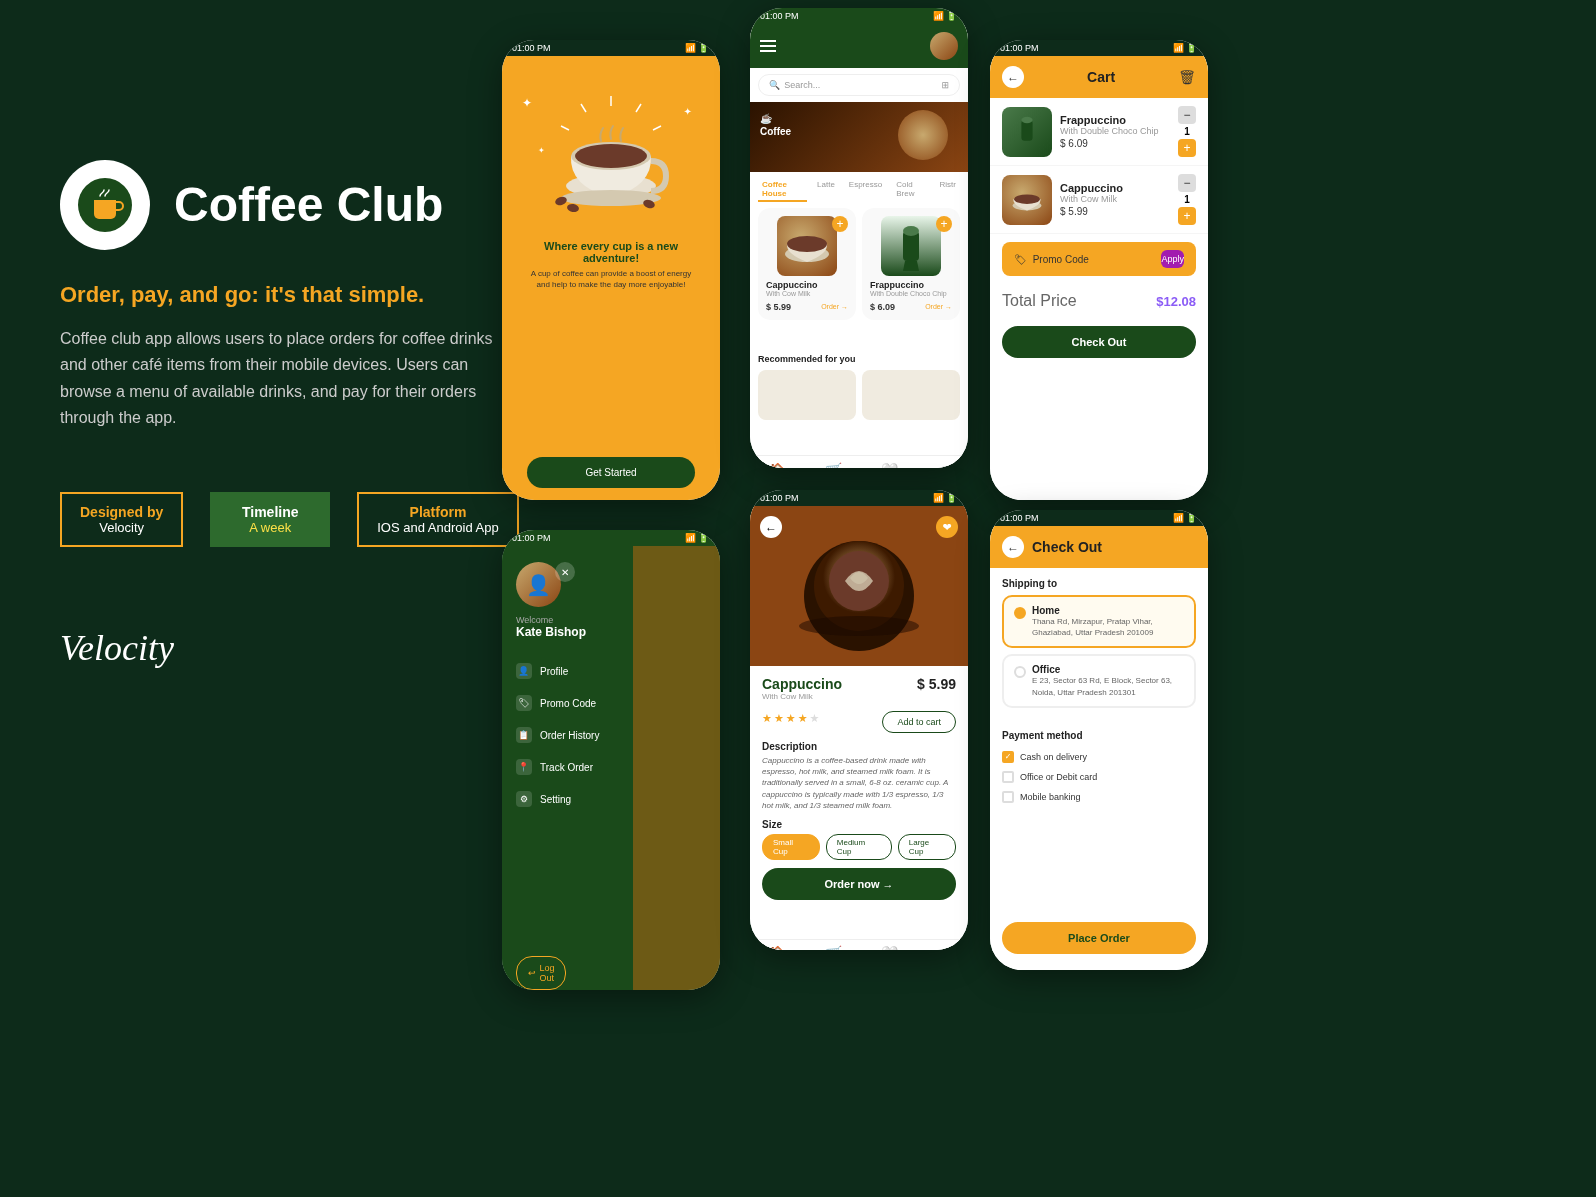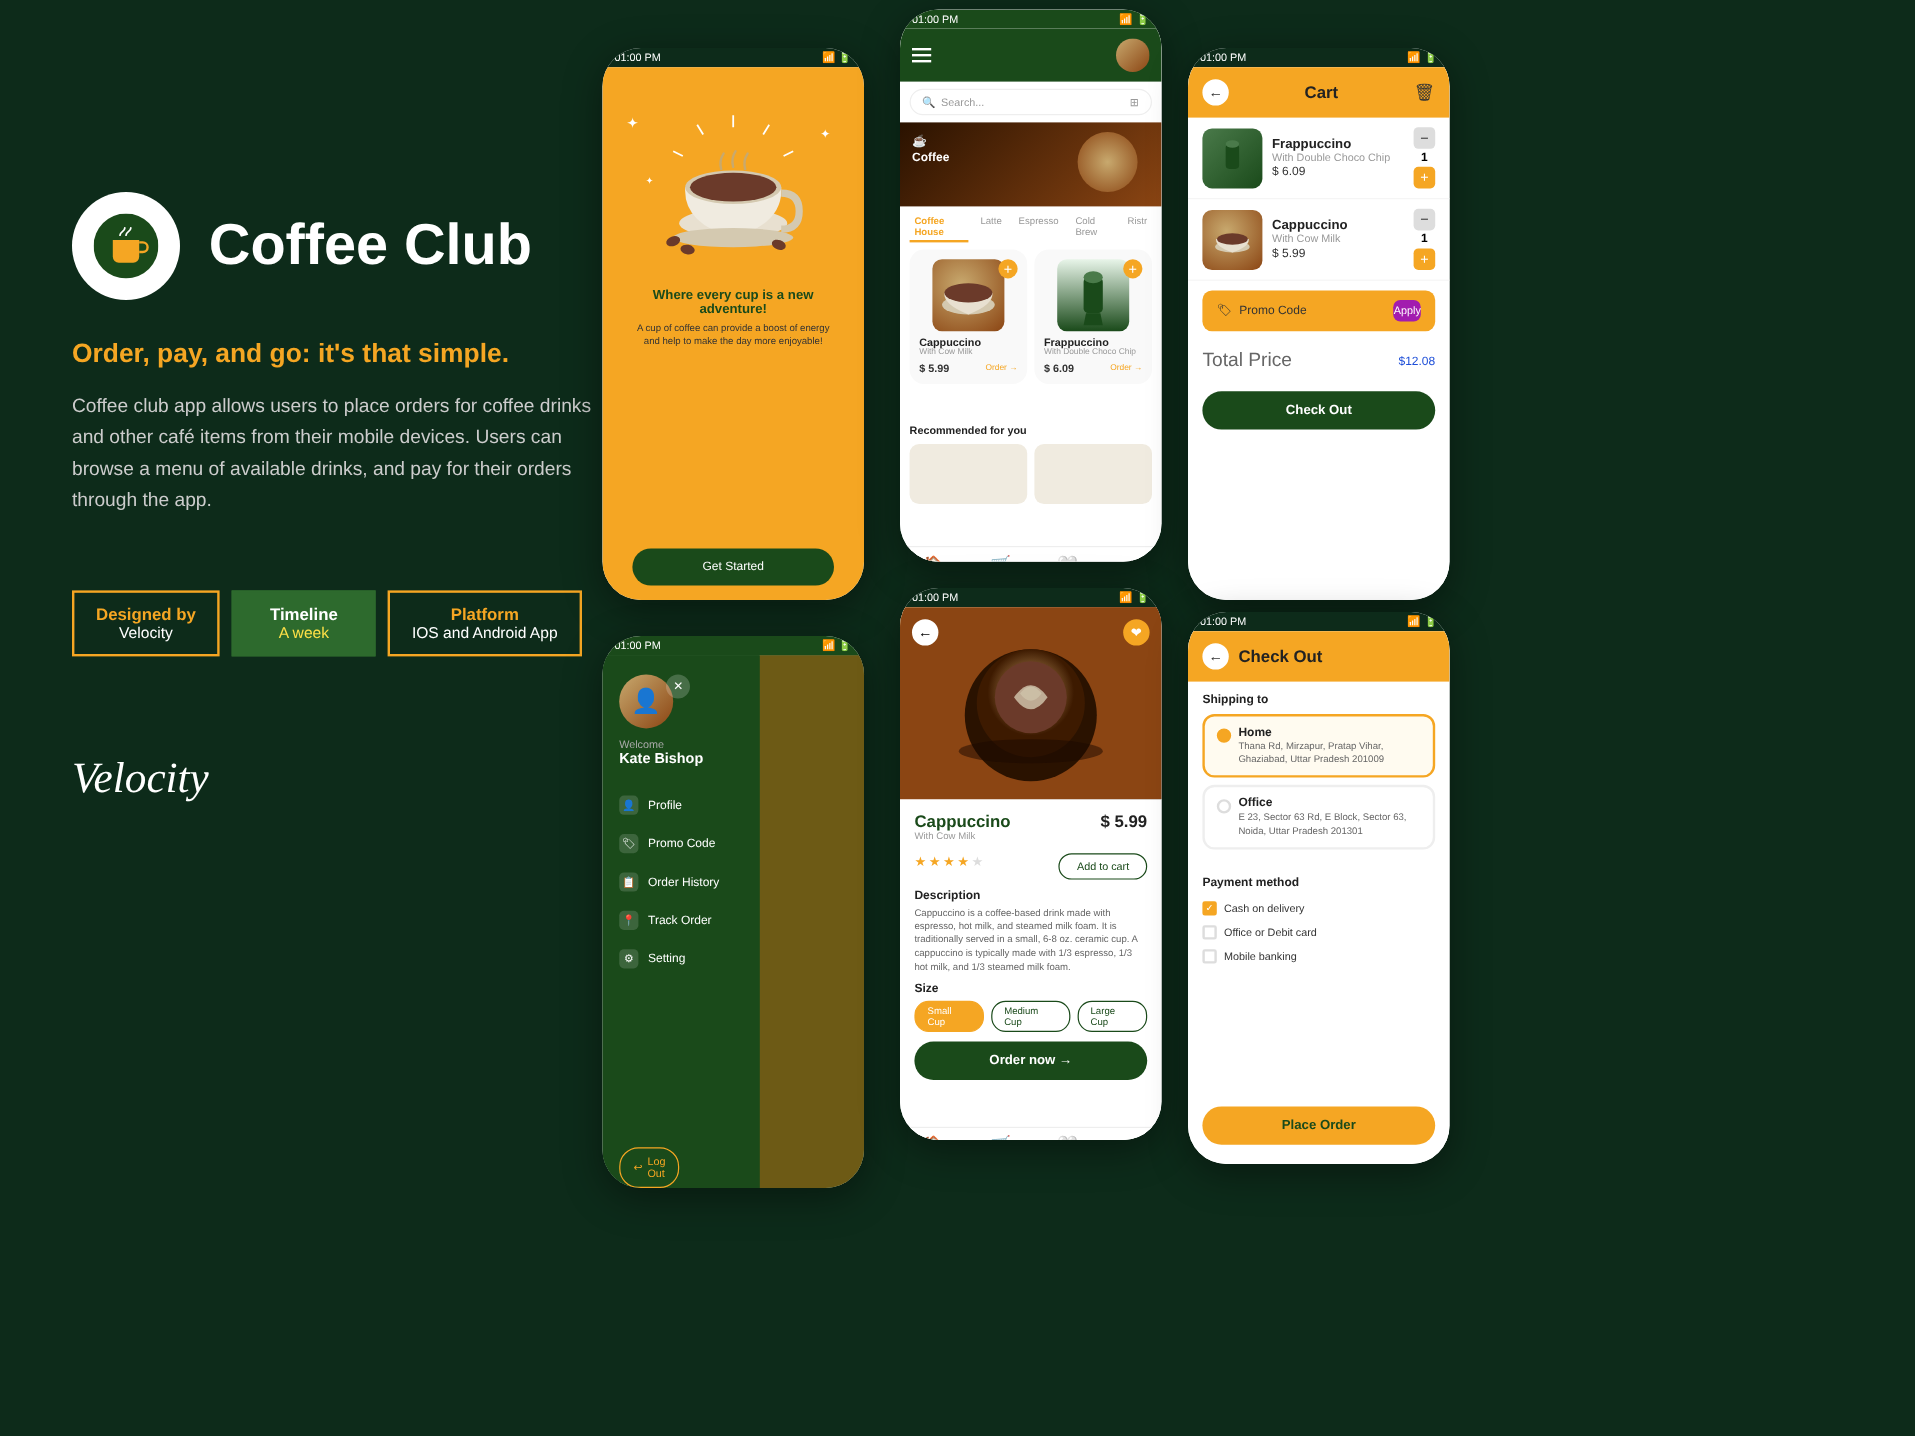--- a/index.html
+++ b/index.html
@@ -54,21 +54,21 @@
     .description {
       color: #ccc;
       font-size: 16px;
       line-height: 1.65;
       margin-bottom: 60px;
     }
 
     
     .badges {
       display: flex;
-      gap: 10px;
+      gap: 27px;
       margin-bottom: 80px;
     }
     .badge {
       border: 2px solid #f5a623;
       padding: 10px 18px;
       text-align: center;
       min-width: 120px;
     }
     .badge.green-badge {
       background: #2d6a2d;
@@ -409,23 +409,23 @@
       margin: 8px 12px;
       display: flex;
       justify-content: space-between;
       align-items: center;
     }
     .total-label {
       font-size: 16px;
       color: #666;
     }
     .total-amount {
-      font-size: 10px;
-      font-weight: 400;
-      color: #1d4ed8;
+      font-size: 13px;
+      font-weight: 700;
+      color: #8b5cf6;
     }
     .checkout-btn {
       background: #1a4a1a;
       color: white;
       margin: 8px 12px;
       border-radius: 20px;
       padding: 10px;
       text-align: center;
       font-size: 11px;
       font-weight: 600;
@@ -642,20 +642,21 @@
       font-size: 10px;
       font-weight: 700;
       color: #222;
       margin-bottom: 3px;
     }
     .desc-text {
       font-size: 8px;
       color: #666;
       line-height: 1.4;
       margin-bottom: 8px;
+      font-style: italic;
     }
     .size-title {
       font-size: 10px;
       font-weight: 700;
       color: #222;
       margin-bottom: 4px;
     }
     .size-btns {
       display: flex;
       gap: 6px;

